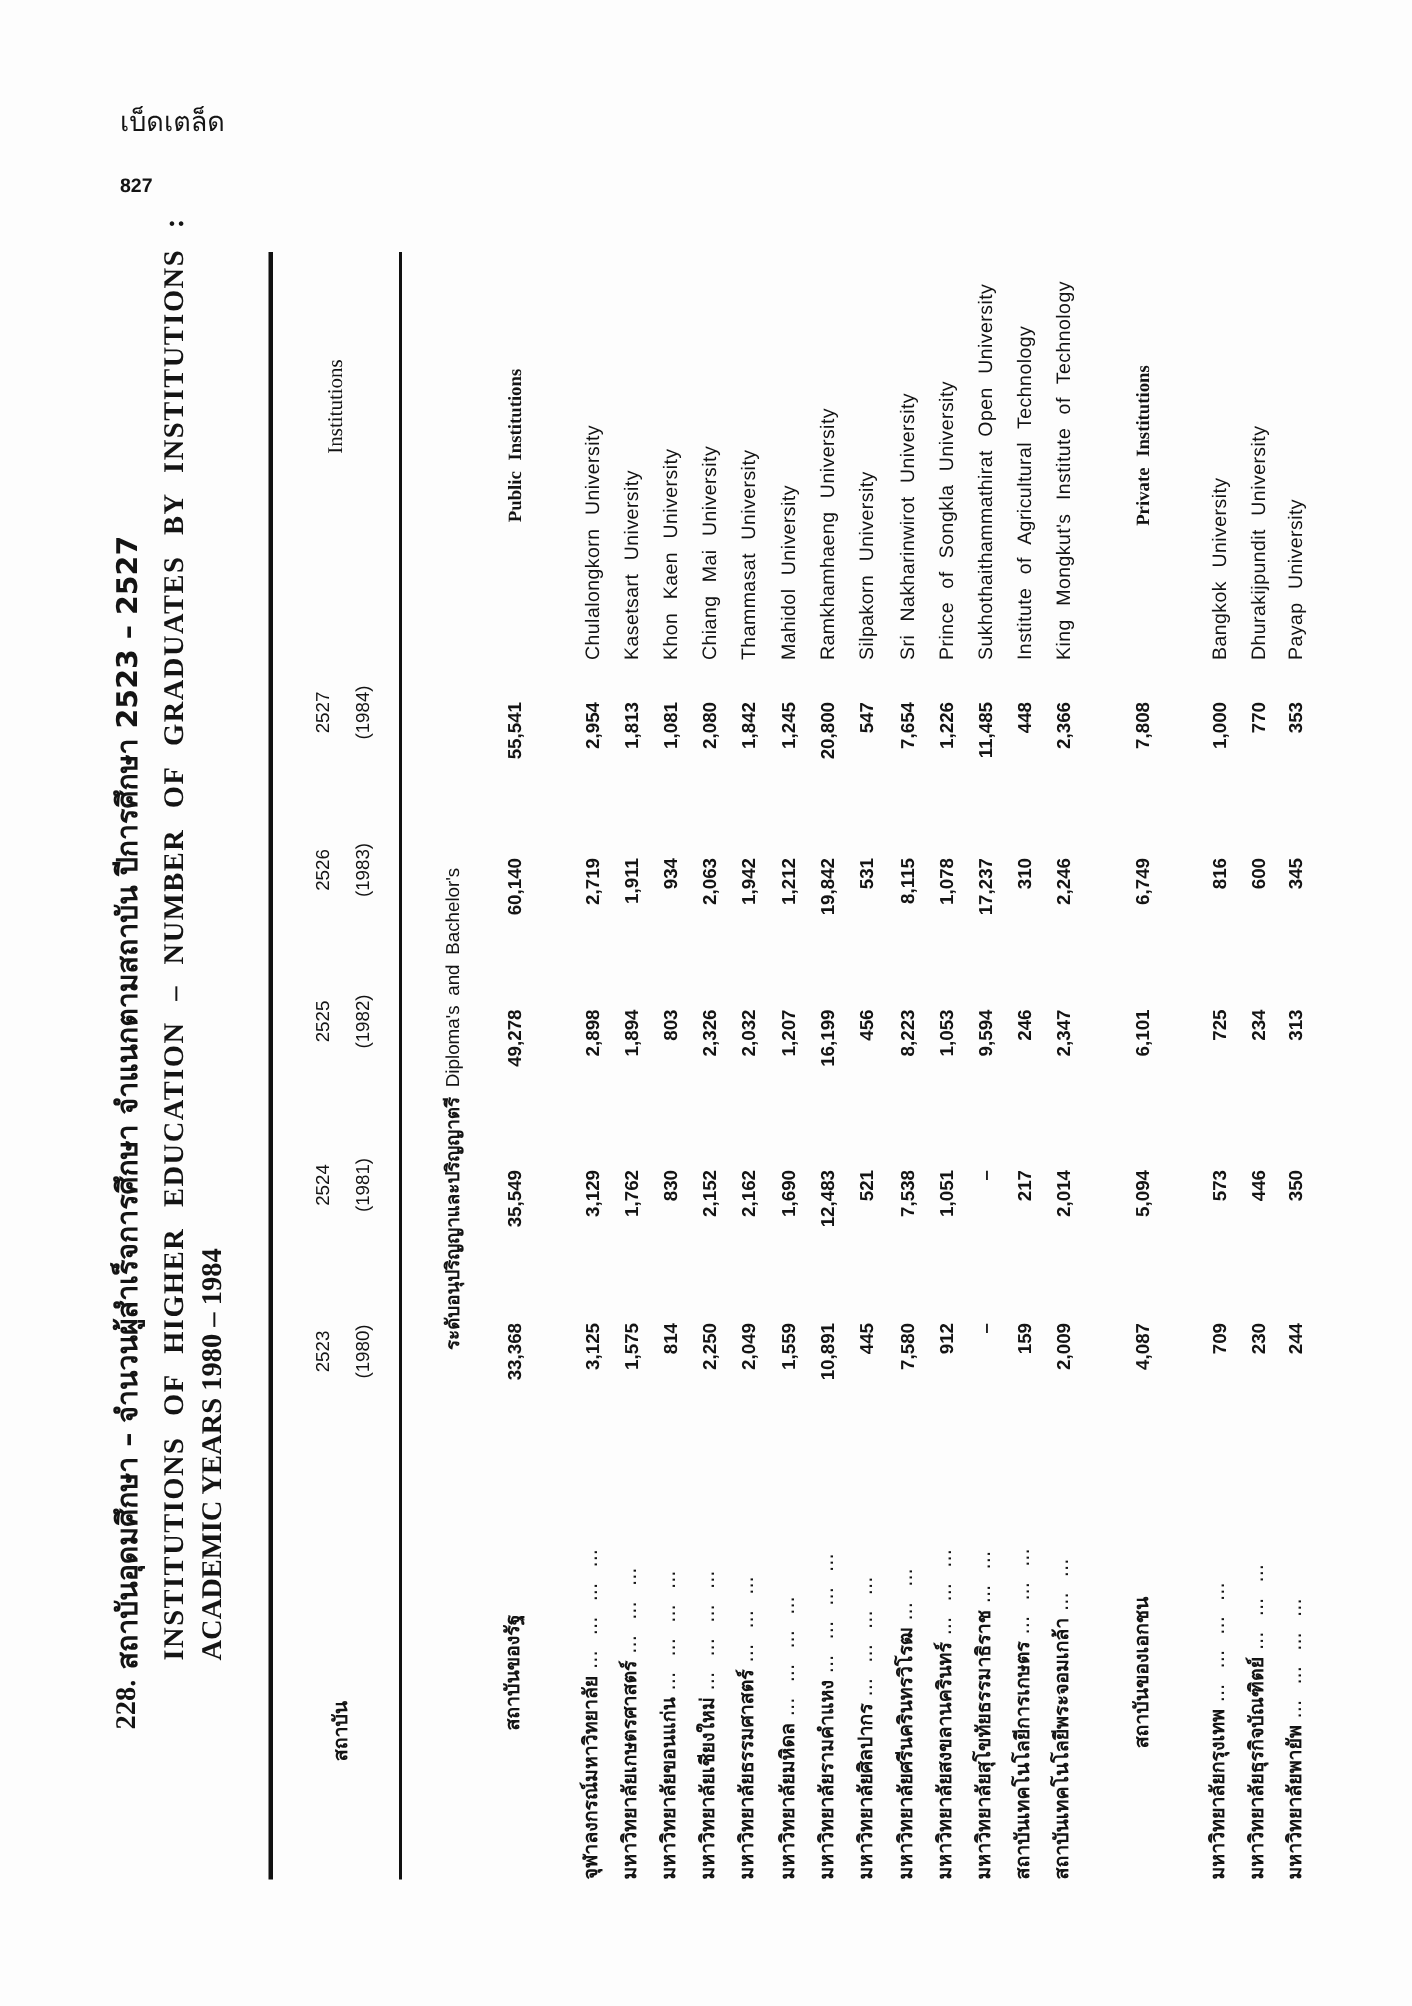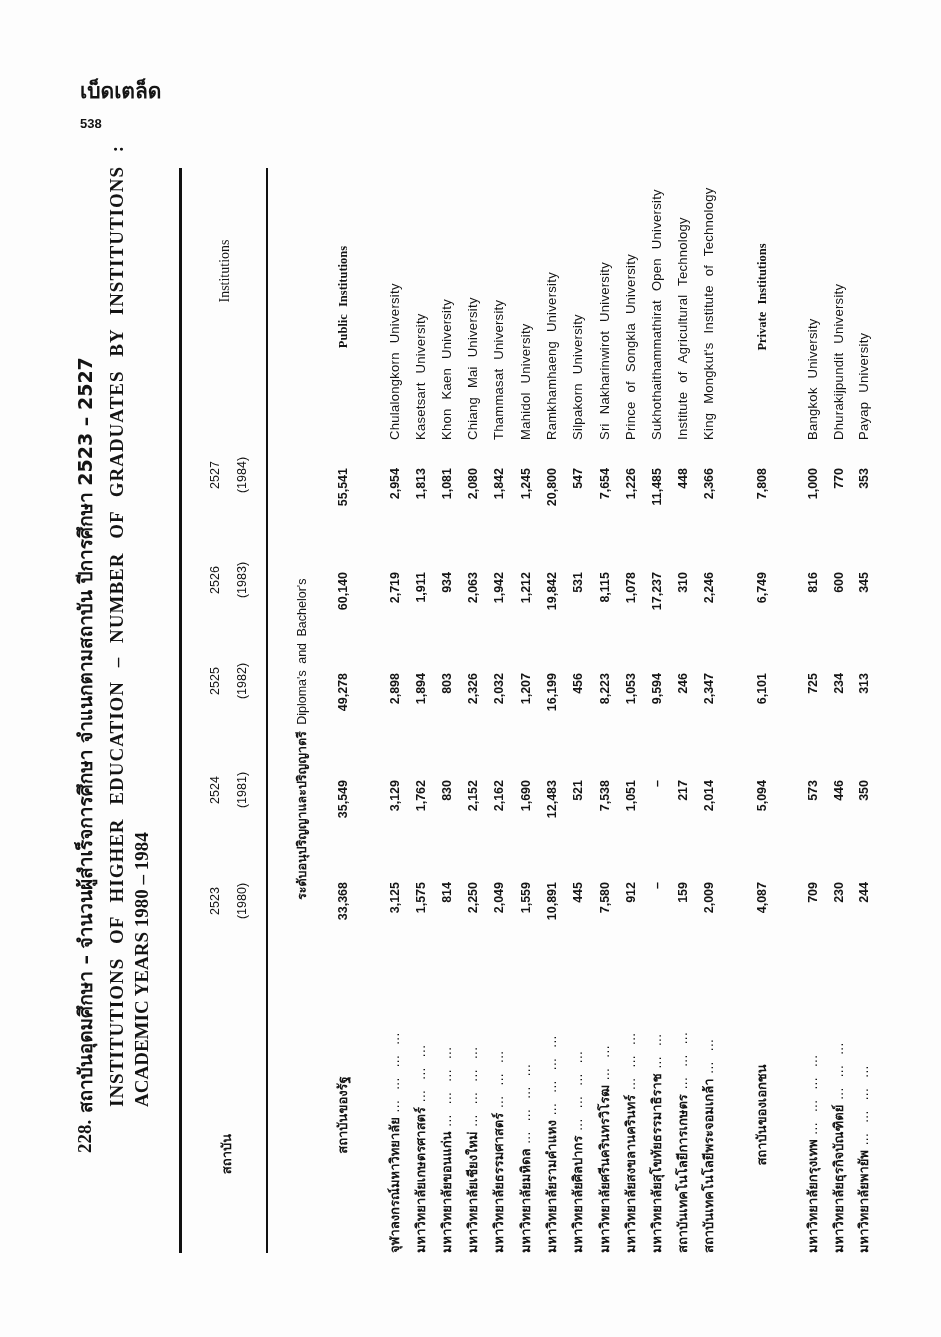--- a/index.html
+++ b/index.html
@@ -1,21 +1,21 @@
 <!DOCTYPE html>
 <html><head>
 <meta charset="utf-8">
 <style>
   html, body { margin:0; padding:0; }
   body {
     width:941px; height:1337px; position:relative; overflow:hidden;
     background:#fdfdfd; color:#141414;
     font-family:"Liberation Sans", "DejaVu Sans", sans-serif;
   }
-  .page-section { position:absolute; left:80px; top:80px; font-size:21px; font-weight:bold; line-height:22px; }
+  .page-section { position:absolute; left:80px; top:70px; font-size:18px; font-weight:normal; line-height:22px; }
   .page-number { position:absolute; left:80px; top:116px; font-size:13px; font-weight:bold; line-height:16px; }
 
   
   #sheet {
     position:absolute; left:0; top:0; width:1337px; height:941px;
     transform-origin:0 0; transform:translate(0px,1337px) rotate(-90deg);
   }
   #sheet > * { position:absolute; white-space:nowrap; }
 
   .title-num, .title-thai { top:74px; font-size:19px; font-weight:bold; line-height:22px;
@@ -51,21 +51,21 @@
   .grp-th { left:162px; width:120px; text-align:center; font-size:13px; font-weight:bold;
     font-family:"DejaVu Sans", sans-serif; }
   .grp-en { left:960px; width:160px; text-align:center; font-size:12.5px; font-weight:bold;
     font-family:"Liberation Serif", serif; word-spacing:4px; }
   .total { font-weight:bold; }
 </style>
 </head>
 <body>
 
 <div class="page-section">เบ็ดเตล็ด</div>
-<div class="page-number">538</div>
+<div class="page-number">827</div>
 
 <div id="sheet">
 
   <span class="title-num">228.</span>
   <span class="title-thai">สถาบันอุดมศึกษา – จำนวนผู้สำเร็จการศึกษา จำแนกตามสถาบัน ปีการศึกษา 2523 – 2527</span>
   <span class="title-en1">INSTITUTIONS OF HIGHER EDUCATION – NUMBER OF GRADUATES BY INSTITUTIONS :</span>
   <span class="title-en2">ACADEMIC YEARS 1980 – 1984</span>
 
   <div class="rule-top"></div>
 

